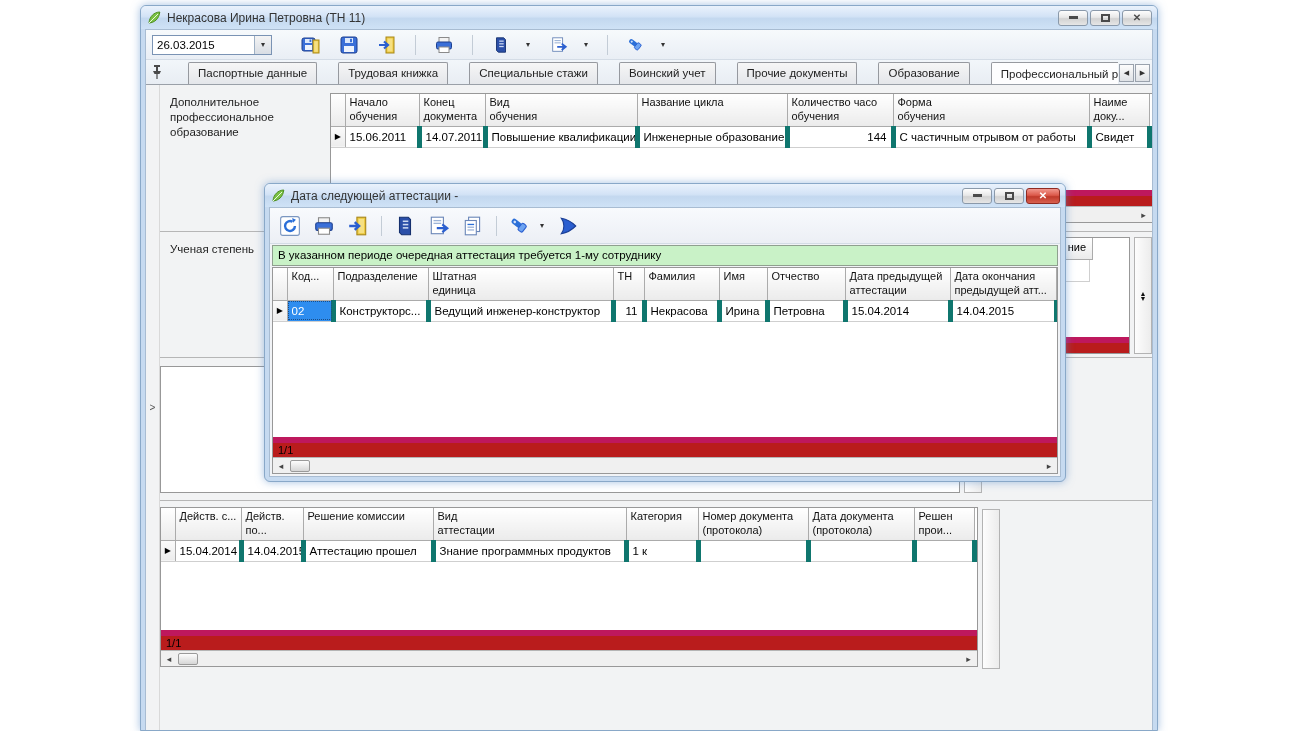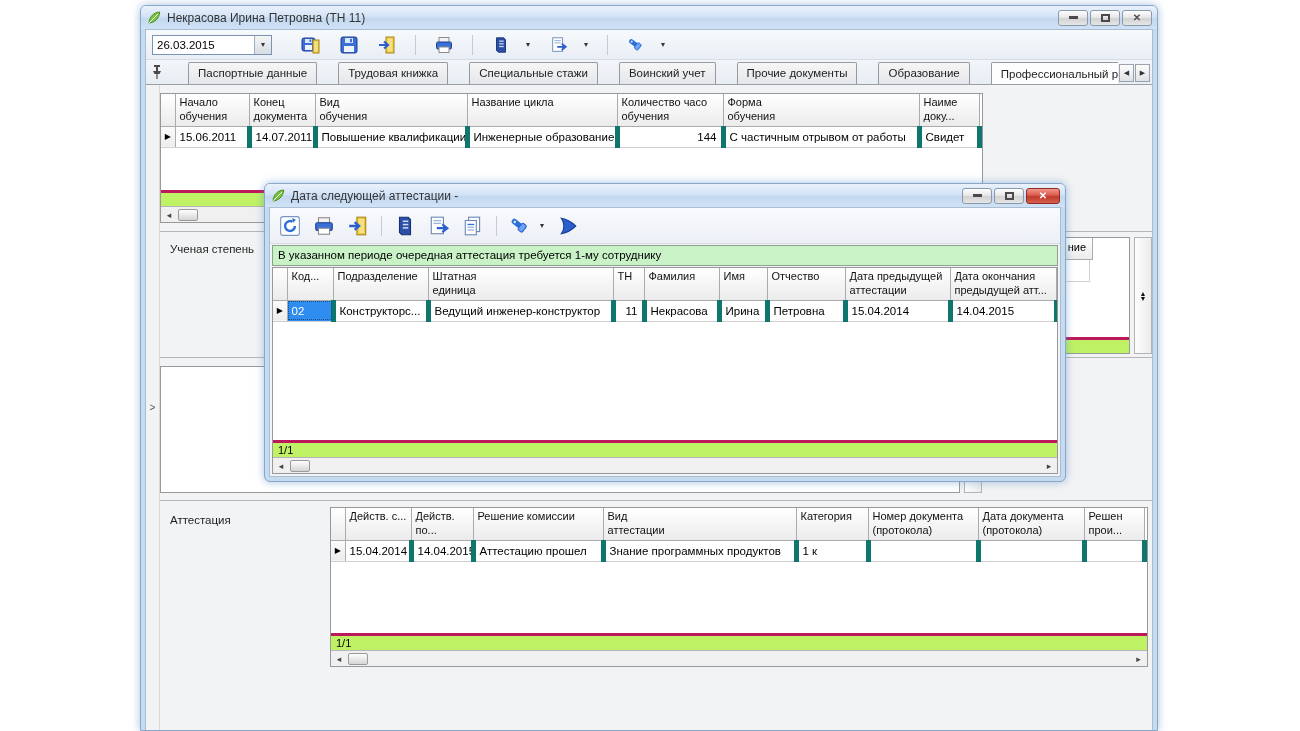--- a/index.html
+++ b/index.html
@@ -85,21 +85,21 @@
              font-weight:normal; font-size:11px; color:#111; text-align:left; padding:2px 4px;
              white-space:pre-line; overflow:hidden; vertical-align:top; line-height:1.25; }
   .grid th:first-child { border-left:none; }
   .grid td { font-size:11.5px; color:#000; padding:2px 4px; border-right:5px solid #0f766e;
              border-bottom:1px solid #cfcfcf; white-space:nowrap; overflow:hidden; height:21px; }
   .grid td.marker { background:linear-gradient(#fbfbfb,#ececec); border-right:1px solid #ababab;
                     font-size:8px; text-align:center; padding:2px 1px; color:#000; }
   .grid td.num { text-align:right; }
   .grid td.sel { background:#2e8def; color:#fff; outline:1px dotted #1b4d86; outline-offset:-2px; }
   .panel-fill { flex:1 1 auto; background:#fff; }
-  .count-row { flex:0 0 16px; border-top:3px solid #be185d; background:#bef264;
+  .count-row { flex:0 0 16px; border-top:6px solid #be185d; background:#b91c1c;
                font-size:11px; padding:1px 5px; color:#000; }
   .hscroll { flex:0 0 16px; border-top:1px solid #b5b5b5; background:#f0f0f0; display:flex; align-items:center; }
   .hs-arrow { width:16px; text-align:center; font-size:9px; color:#444; }
   .hs-thumb { width:20px; height:12px; background:linear-gradient(#fdfdfd,#d6d6d6);
               border:1px solid #9a9a9a; border-radius:2px; margin-left:1px; }
   .hs-track { flex:1 1 auto; }
 
   
   .frag-row { display:flex; }
   .frag-hdr { width:762px; background:linear-gradient(#ffffff,#ebebeb); border-right:1px solid #ababab;
@@ -248,20 +248,21 @@
       </div>
 
       <div class="content">
         <div class="splitter-strip">
             <span>&gt;</span>
           </div>
 
         <div class="sections">
 
           <div class="section s1">
+            <div class="sec-label">Дополнительное профессиональное образование</div>
             <div class="panelwrap">
               <div class="grid-panel">
                 <table class="grid" style="width:818px">
                   <colgroup>
                       <col style="width:14px">
                       <col style="width:74px">
                       <col style="width:66px">
                       <col style="width:152px">
                       <col style="width:150px">
                       <col style="width:106px">
@@ -340,21 +341,20 @@
             </div>
             <div class="vnavcol">
                 <div class="vnav" style="height:127px">
               <span class="tri">▲</span>
               <span class="tri">▼</span>
             </div>
               </div>
           </div>
 
           <div class="section s4">
-            <div class="sec-label">Аттестация</div>
             <div class="panelwrap">
               <div class="grid-panel">
                 <table class="grid" style="width:813px">
                   <colgroup>
                       <col style="width:14px">
                       <col style="width:66px">
                       <col style="width:62px">
                       <col style="width:130px">
                       <col style="width:193px">
                       <col style="width:72px">

